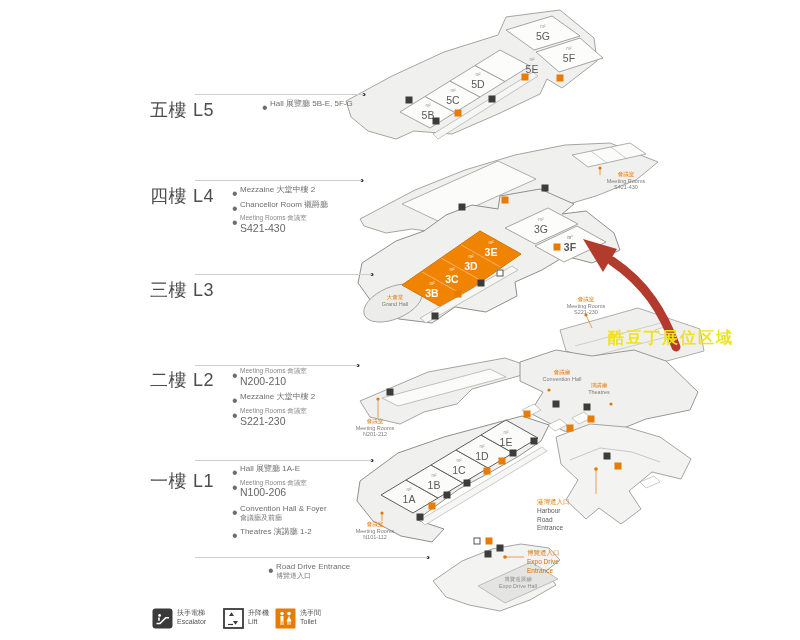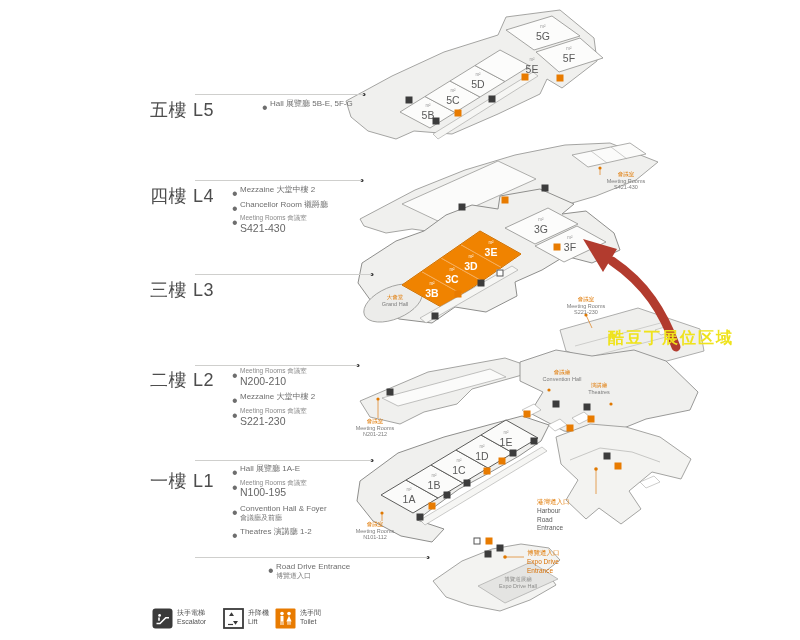--- a/index.html
+++ b/index.html
@@ -212,21 +212,21 @@
         <span class="b-xs">Meeting Rooms 會議室</span>
         <span class="b-num">S221-230</span>
       </div>
   </div>
   <div class="abs bullets" style="left:232px;top:464px;">
     <div class="bullet">
         <span class="b-md">Hall 展覽廳 1A-E</span>
       </div>
     <div class="bullet">
         <span class="b-xs">Meeting Rooms 會議室</span>
-        <span class="b-num">N100-195</span>
+        <span class="b-num">N100-206</span>
       </div>
     <div class="bullet">
         <span class="b-md">Convention Hall &amp; Foyer</span>
         <span class="b-sm">會議廳及前廳</span>
       </div>
     <div class="bullet">
         <span class="b-md">Theatres 演講廳 1-2</span>
       </div>
   </div>
   <div class="abs bullets" style="left:268px;top:562px;">
@@ -274,21 +274,21 @@
       <span class="n">3D</span>
     </div>
   <div class="abs hall-num hall-orange" style="left:491px;top:249px;">
       <span class="area">m²</span>
       <span class="n">3E</span>
     </div>
   <div class="abs hall-num hall-white" style="left:541px;top:226px;">
       <span class="area">m²</span>
       <span class="n">3G</span>
     </div>
-  <div class="abs hall-num hall-white" style="left:570px;top:244px;">
+  <div class="abs hall-num hall-white" style="left:570px;top:244px;font-weight:bold;">
       <span class="area">m²</span>
       <span class="n">3F</span>
     </div>
 
   <div class="abs hall-num hall-white" style="left:409px;top:496px;">
       <span class="area">m²</span>
       <span class="n">1A</span>
     </div>
   <div class="abs hall-num hall-white" style="left:434px;top:482px;">
       <span class="area">m²</span>

